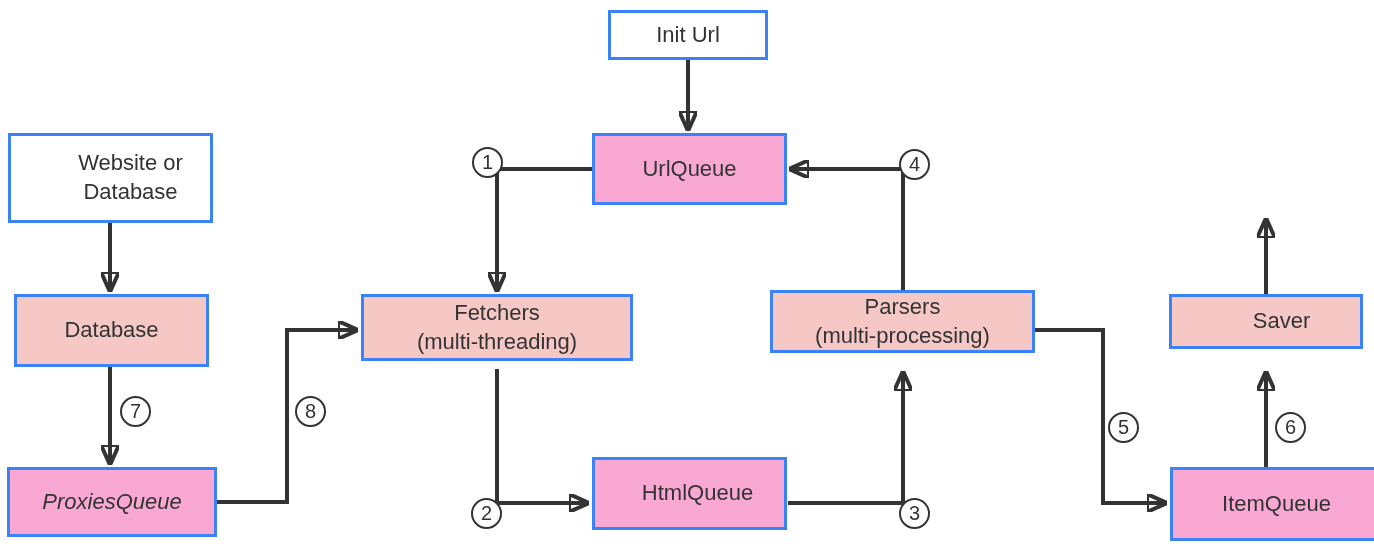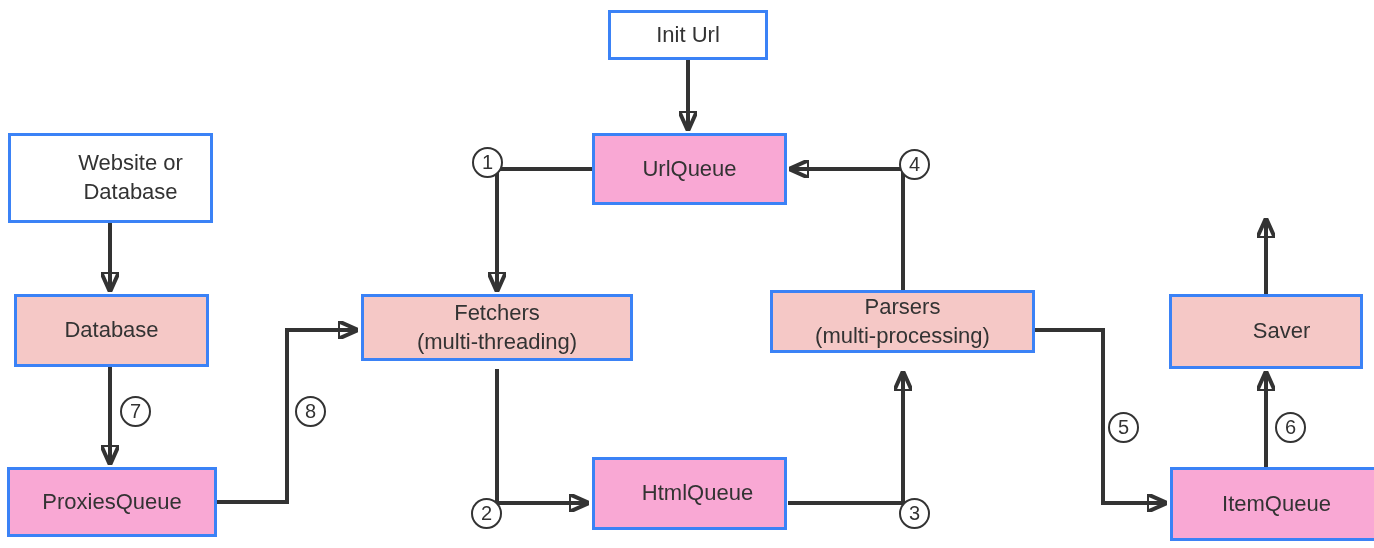--- a/index.html
+++ b/index.html
@@ -38,22 +38,22 @@
   .node.proc  { background: #f5c8c6; }
   .node.queue { background: #f9a8d4; }
 
   .n-init-url      { left: 608px;  top: 10px;  width: 160px; height: 50px; }
   .n-website-db    { left: 8px;    top: 133px; width: 205px; height: 90px; padding-left: 40px; }
   .n-url-queue     { left: 592px;  top: 133px; width: 195px; height: 72px; }
   .n-filesystem-db { left: 1165px; top: 125px; width: 202px; height: 91px; }
   .n-proxieser     { left: 14px;   top: 294px; width: 195px; height: 73px; }
   .n-fetchers      { left: 361px;  top: 294px; width: 272px; height: 67px; }
   .n-parsers       { left: 770px;  top: 290px; width: 265px; height: 63px; }
-  .n-saver         { left: 1169px; top: 294px; width: 194px; height: 75px; padding-left: 31px; }
-  .n-proxies-queue { left: 7px;    top: 467px; width: 210px; height: 70px; }
+  .n-saver         { left: 1169px; top: 294px; width: 194px; height: 55px; padding-left: 31px; }
+  .n-proxies-queue { left: 7px;    top: 467px; width: 210px; height: 70px; font-style: italic; }
   .n-html-queue    { left: 592px;  top: 457px; width: 195px; height: 73px; padding-left: 16px; }
   .n-item-queue    { left: 1170px; top: 467px; width: 213px; height: 74px; }
 
   .step {
     position: absolute;
     box-sizing: border-box;
     width: 31px; height: 31px;
     border: 2px solid #333333;
     border-radius: 50%;
     background: #ffffff;

